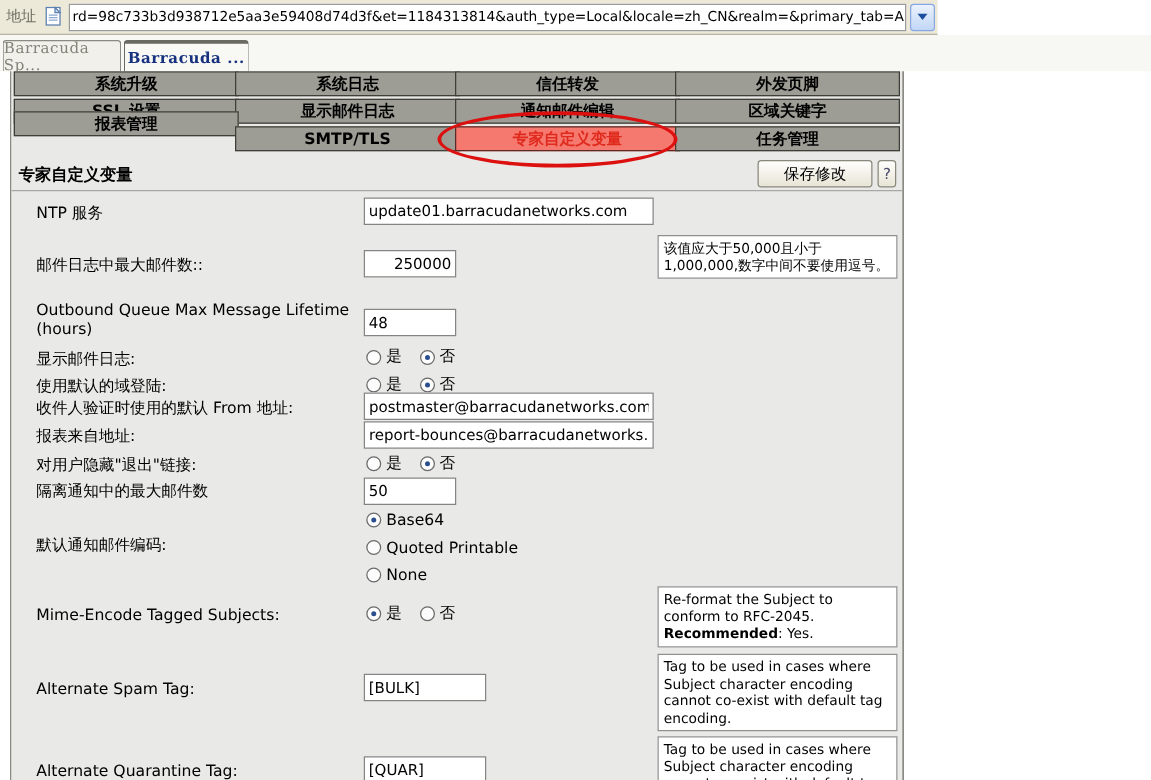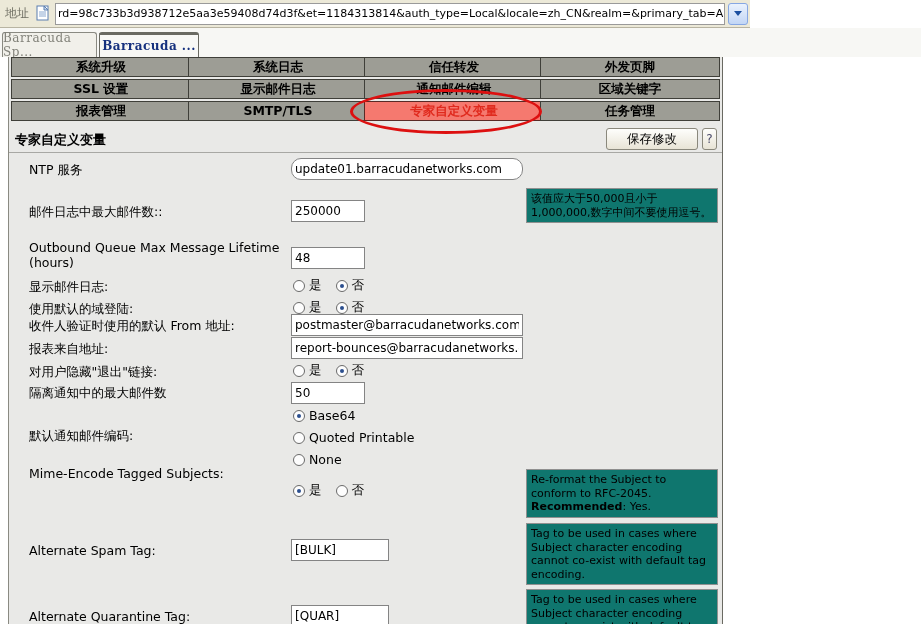--- a/index.html
+++ b/index.html
@@ -46,21 +46,21 @@
   
   .f-label{ position:absolute; left:20px; font-size:12.5px; color:#000; line-height:15px; }
   .f-input{ position:absolute; left:282px; height:22px; border:1px solid #848484; background:#fff;
             font-family:"DejaVu Sans", sans-serif; font-size:12px; color:#000; padding:1px 3px; }
   .w-lg{ width:232px; } .w-sm{ width:74px; } .w-md{ width:98px; }
   .r-line{ position:absolute; left:284px; display:flex; align-items:center; gap:4px; height:15px; }
   .radio{ display:inline-block; width:12px; height:12px; border:1px solid #6a6a6a; border-radius:50%;
           background:#fdfdfd; position:relative; cursor:pointer; flex:0 0 auto; }
   .radio.sel::after{ content:''; position:absolute; left:3px; top:3px; width:4px; height:4px; border-radius:50%; background:#2b4f8e; }
   .r-lab{ font-size:12.5px; color:#000; margin-right:10px; }
-  .hint{ position:absolute; left:517px; width:192px; border:1px solid #909090; background:#0f766e;
+  .hint{ position:absolute; left:517px; width:192px; border:1px solid #909090; background:#ffffff;
          font-size:11px; line-height:13.5px; color:#000; padding:3px 4px; }
 
   
   .ellipse-ann{ position:absolute; left:350px; top:89px; width:192px; height:45px; border:3px solid #dd1010;
                 border-radius:50%; pointer-events:none; z-index:20; }
 </style>
 </head>
 <body>
 
 <div class="screen">
@@ -93,39 +93,39 @@
 
     <div>
       <div class="mbtn" style="left:2px;top:0">系统升级</div>
       <div class="mbtn" style="left:179px;top:0">系统日志</div>
       <div class="mbtn" style="left:355px;top:0">信任转发</div>
       <div class="mbtn" style="left:531px;top:0">外发页脚</div>
       <div class="mbtn" style="left:2px;top:22px">SSL 设置</div>
       <div class="mbtn" style="left:179px;top:22px">显示邮件日志</div>
       <div class="mbtn" style="left:355px;top:22px">通知邮件编辑</div>
       <div class="mbtn" style="left:531px;top:22px">区域关键字</div>
-      <div class="mbtn" style="left:2px;top:44px">报表管理</div>
+      <div class="mbtn" style="left:2px;top:32px">报表管理</div>
       <div class="mbtn" style="left:179px;top:44px">SMTP/TLS</div>
       <div class="mbtn active-item" style="left:355px;top:44px">专家自定义变量</div>
       <div class="mbtn" style="left:531px;top:44px">任务管理</div>
     </div>
 
     <div class="panel-header">
       <span class="panel-title">专家自定义变量</span>
       <button class="xp-btn save">保存修改</button>
       <button class="xp-btn help">?</button>
     </div>
 
     <div>
 
       <span class="f-label" style="top:105px">NTP 服务</span>
-      <input class="f-input w-lg" style="top: 101px; border-radius: 10px;" value="update01.barracudanetworks.com">
+      <input class="f-input w-lg" style="top: 101px;" value="update01.barracudanetworks.com">
 
       <span class="f-label" style="top:147px">邮件日志中最大邮件数::</span>
-      <input class="f-input w-sm" style="top: 143px;" value="250000">
+      <input class="f-input w-sm" style="top: 143px; text-align: right;" value="250000">
       <div class="hint" style="top:131px">该值应大于50,000且小于 1,000,000,数字中间不要使用逗号。</div>
 
       <span class="f-label" style="top:183px;width:258px">Outbound Queue Max Message Lifetime (hours)</span>
       <input class="f-input w-sm" style="top: 190px;" value="48">
 
       <span class="f-label" style="top:222px">显示邮件日志:</span>
       <span class="r-line" style="top:221px">
         <span class="radio"></span>
           <span class="r-lab">是</span>
         <span class="radio sel"></span>
@@ -164,21 +164,21 @@
       </span>
       <span class="r-line" style="top:373px">
         <span class="radio"></span>
           <span class="r-lab">Quoted Printable</span>
       </span>
       <span class="r-line" style="top:395px">
         <span class="radio"></span>
           <span class="r-lab">None</span>
       </span>
 
-      <span class="f-label" style="top:409px">Mime-Encode Tagged Subjects:</span>
+      <span class="f-label" style="top:427px">Mime-Encode Tagged Subjects:</span>
       <span class="r-line" style="top:426px">
         <span class="radio sel"></span>
           <span class="r-lab">是</span>
         <span class="radio"></span>
           <span class="r-lab">否</span>
       </span>
       <div class="hint" style="top:412px">
         <span>Re-format the Subject to conform to RFC-2045.</span>
         <b>Recommended</b><span>: Yes.</span>
       </div>

